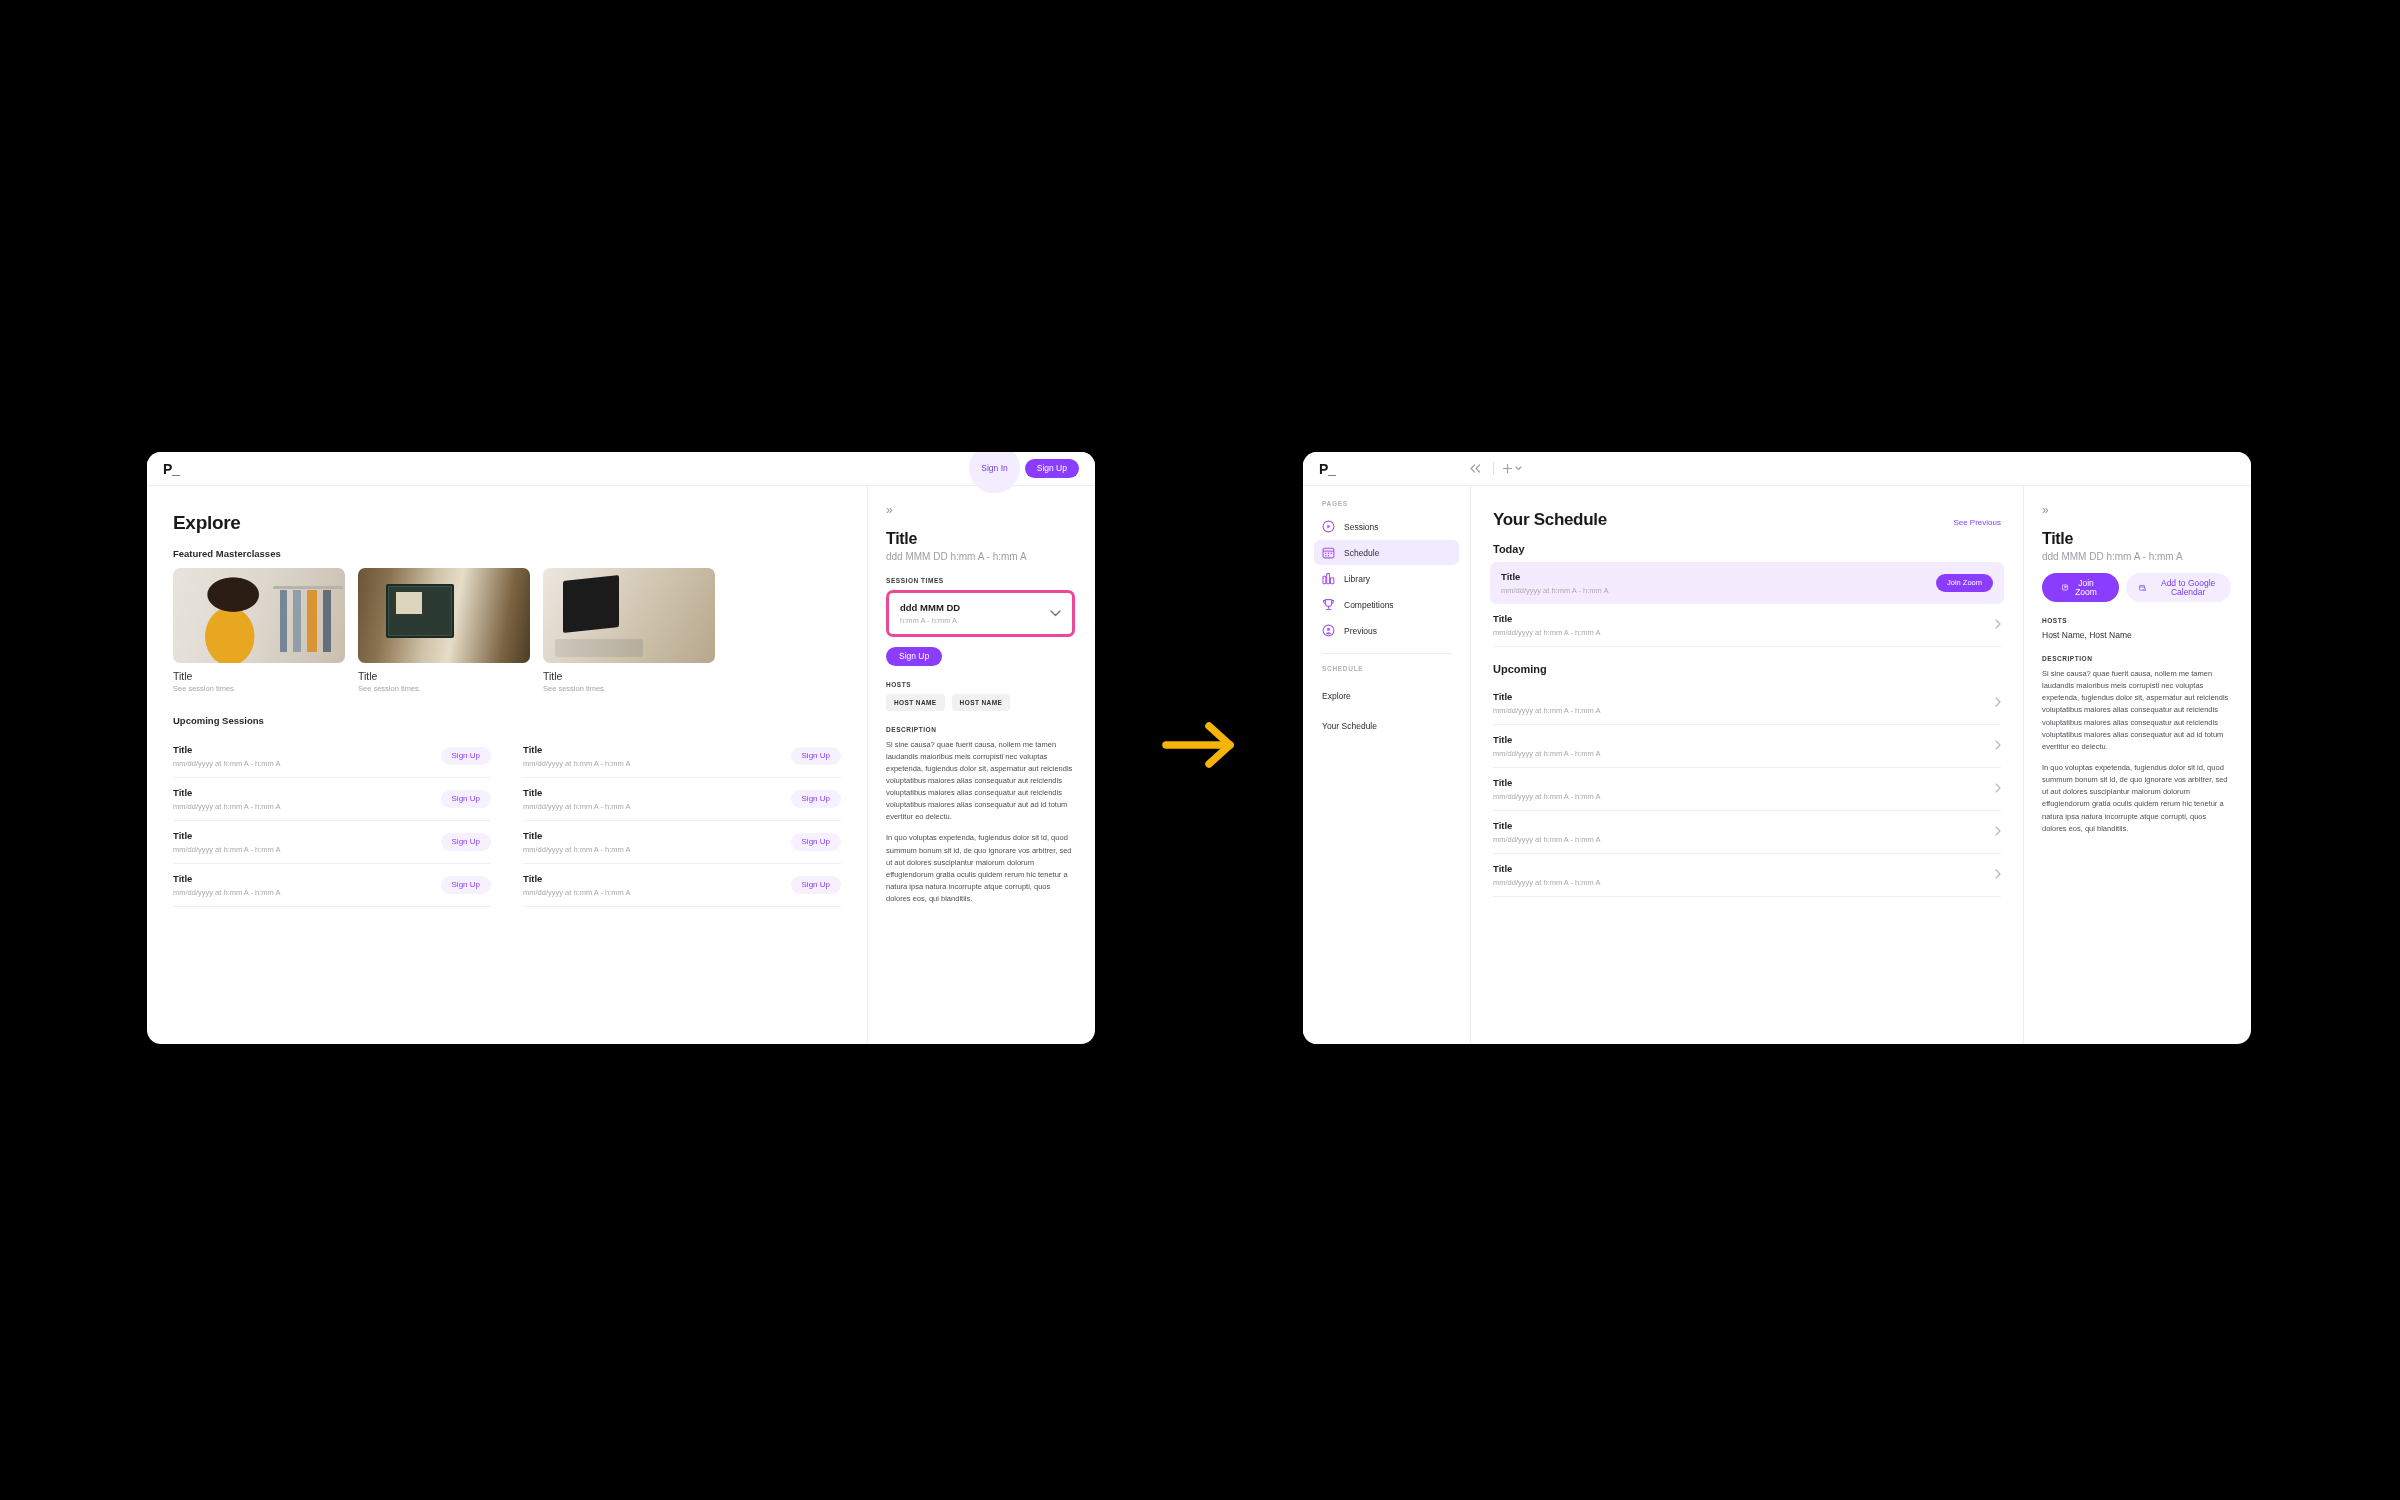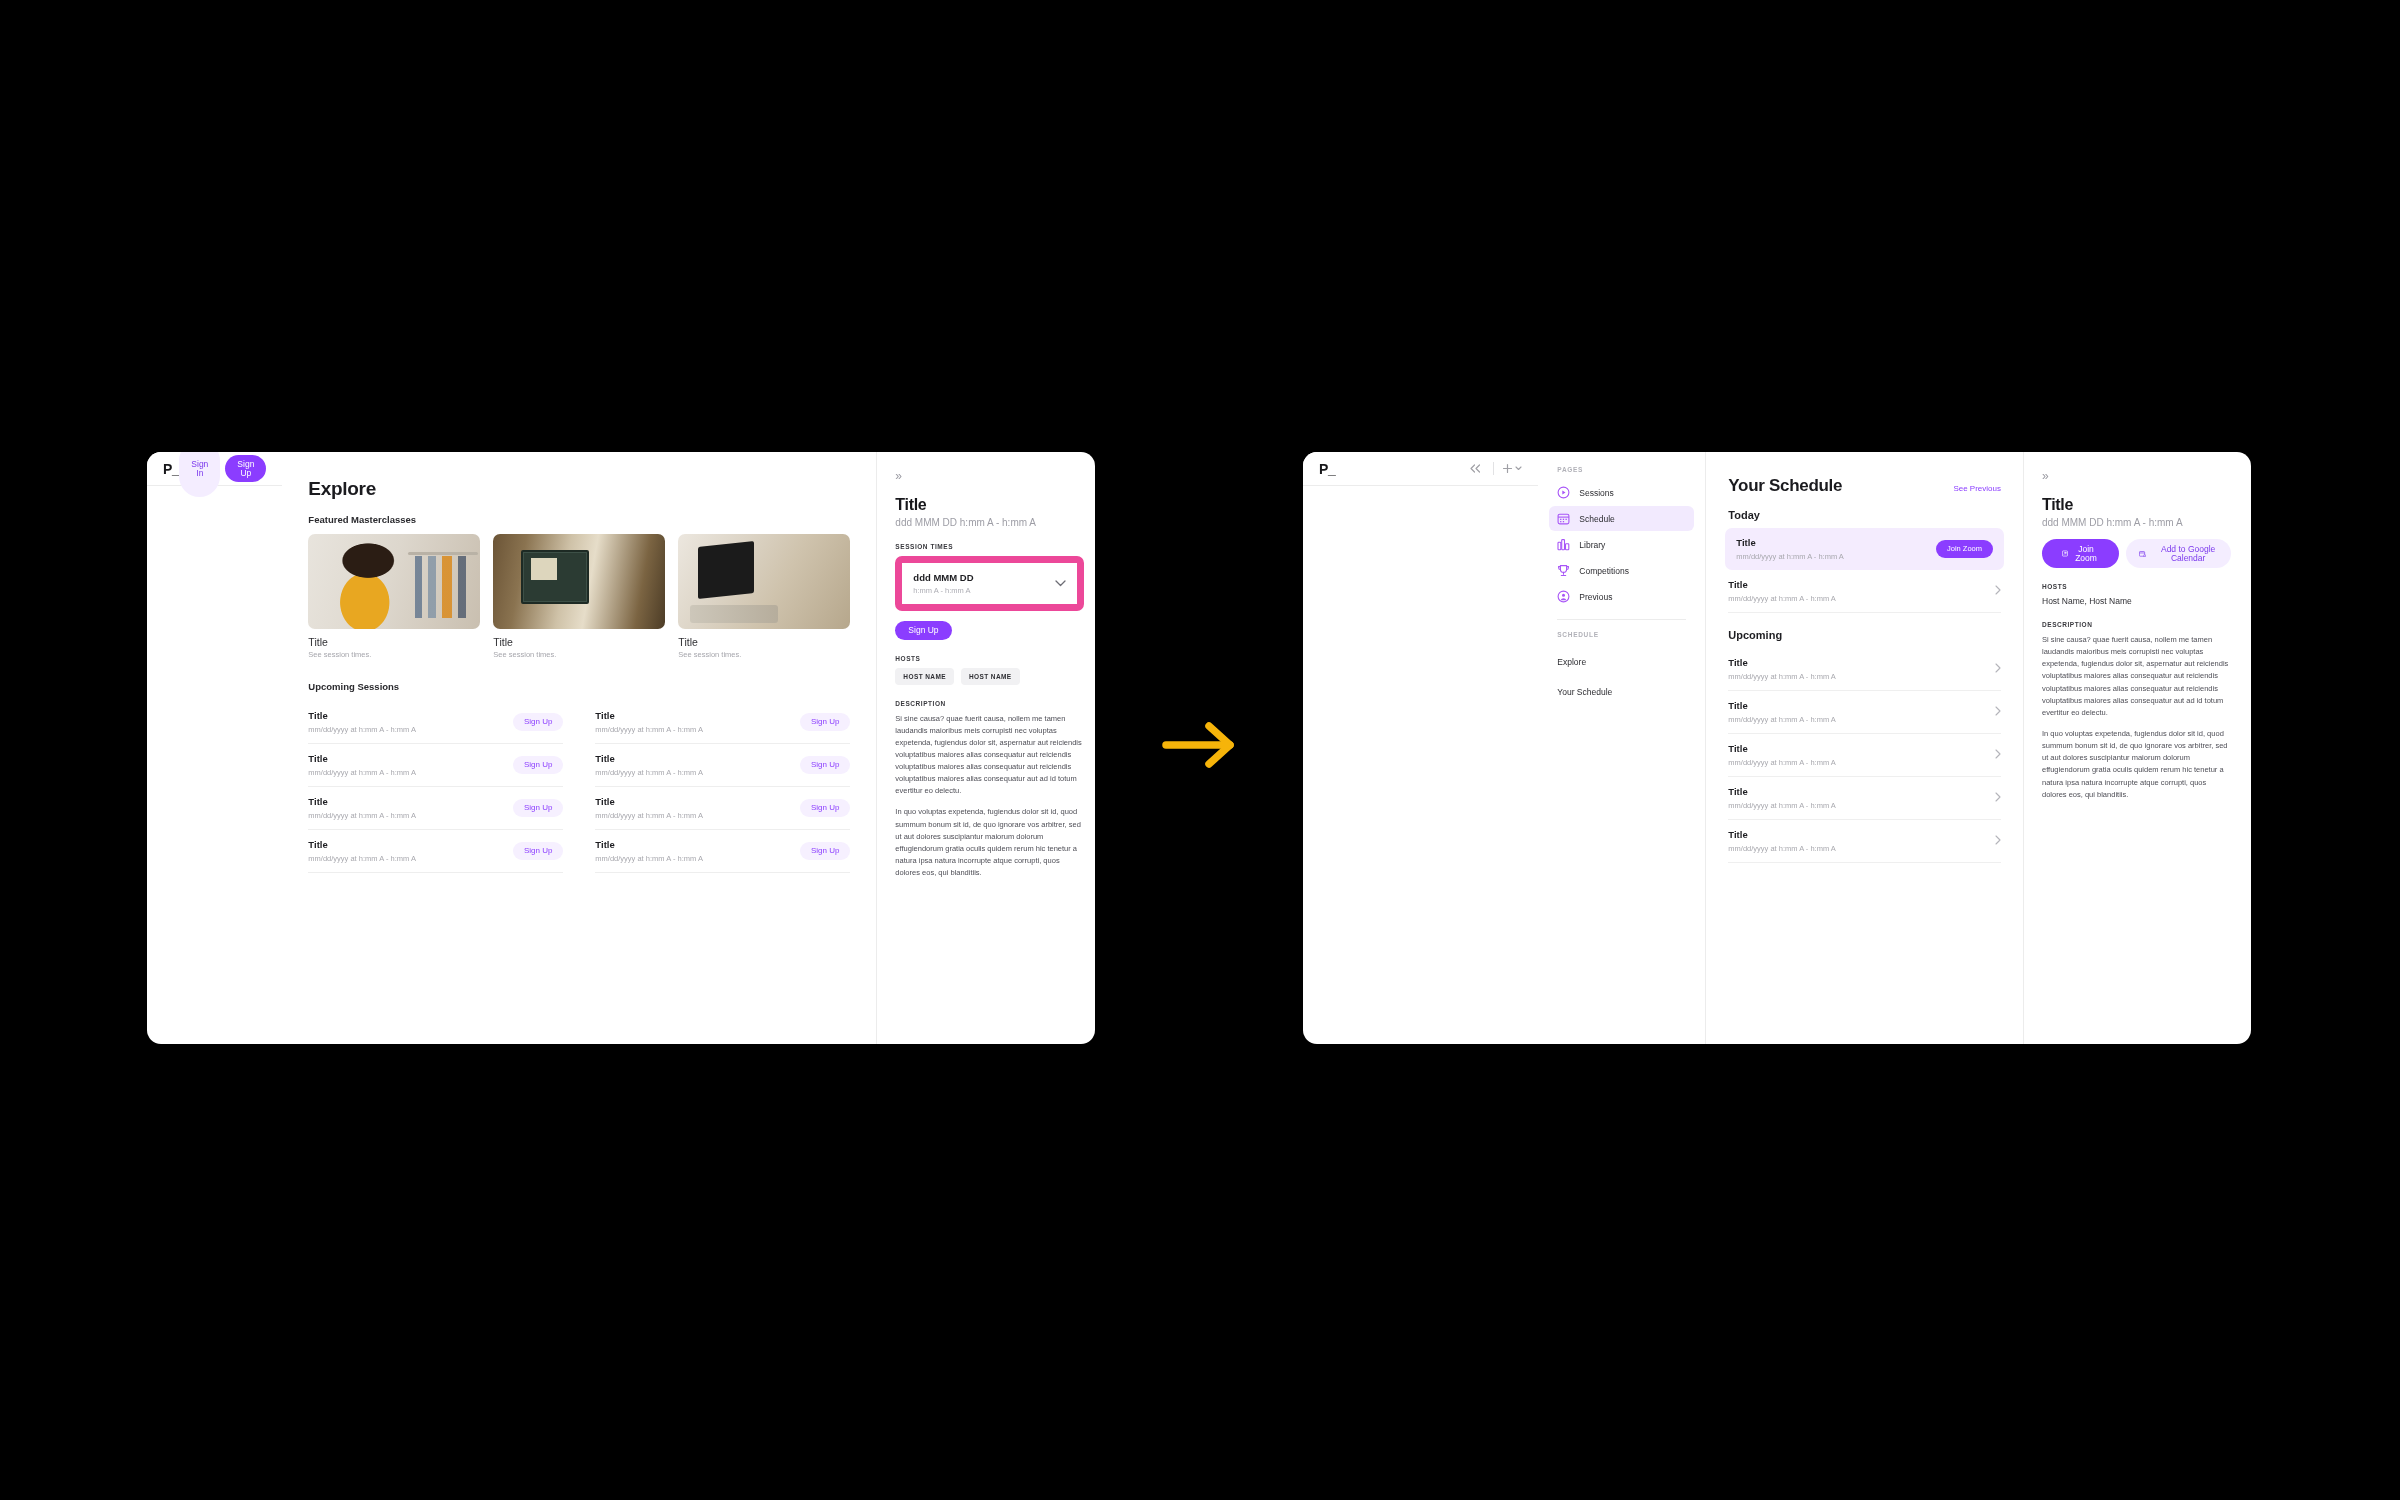--- a/index.html
+++ b/index.html
@@ -11,21 +11,21 @@
   }
   .stage { position: relative; width: 2400px; height: 1500px; }
 
   
   .window {
     position: absolute;
     background: #ffffff;
     border-radius: 14px;
     overflow: hidden;
     display: flex;
-    flex-direction: row;
+    flex-direction: column;
   }
   #window-explore { left: 147px; top: 452px; width: 948px; height: 592px; }
   #window-schedule { left: 1303px; top: 452px; width: 948px; height: 592px; }
 
   .topbar {
     height: 34px;
     flex: 0 0 34px;
     border-bottom: 1px solid #ececec;
     display: flex;
     align-items: center;
@@ -169,21 +169,21 @@
     overflow: hidden;
   }
   .collapse-chev { color: #9a9aa2; font-size: 12px; line-height: 1; margin-bottom: 14px; cursor: pointer; }
   .detail-title { font-size: 16px; font-weight: 700; color: #17171b; letter-spacing: -0.3px; }
   .detail-sub { font-size: 10px; color: #9d9da5; margin-top: 3px; }
   .field-label {
     font-size: 6.5px; font-weight: 700; color: #39393e;
     letter-spacing: 0.55px; margin-top: 15px; margin-bottom: 6px;
   }
   .select-box {
-    border: 7px solid #ec4899; border-radius: 7px;
+    border: 3px solid #ec4899; border-radius: 7px;
     padding: 9px 11px; display: flex; align-items: center; cursor: pointer;
   }
   .select-texts { flex: 1 1 auto; }
   .select-main { font-size: 9.5px; font-weight: 700; color: #1d1d21; }
   .select-sub { font-size: 7.5px; color: #adadb4; margin-top: 3px; }
   .select-chev { color: #6d6d75; font-size: 9px; }
   .btn-detail-signup {
     margin-top: 10px; font-size: 8.5px; color: #fff; background: #8b3dff;
     border: none; border-radius: 99px; padding: 5px 13px; cursor: pointer;
     font-weight: 500; line-height: 1;

